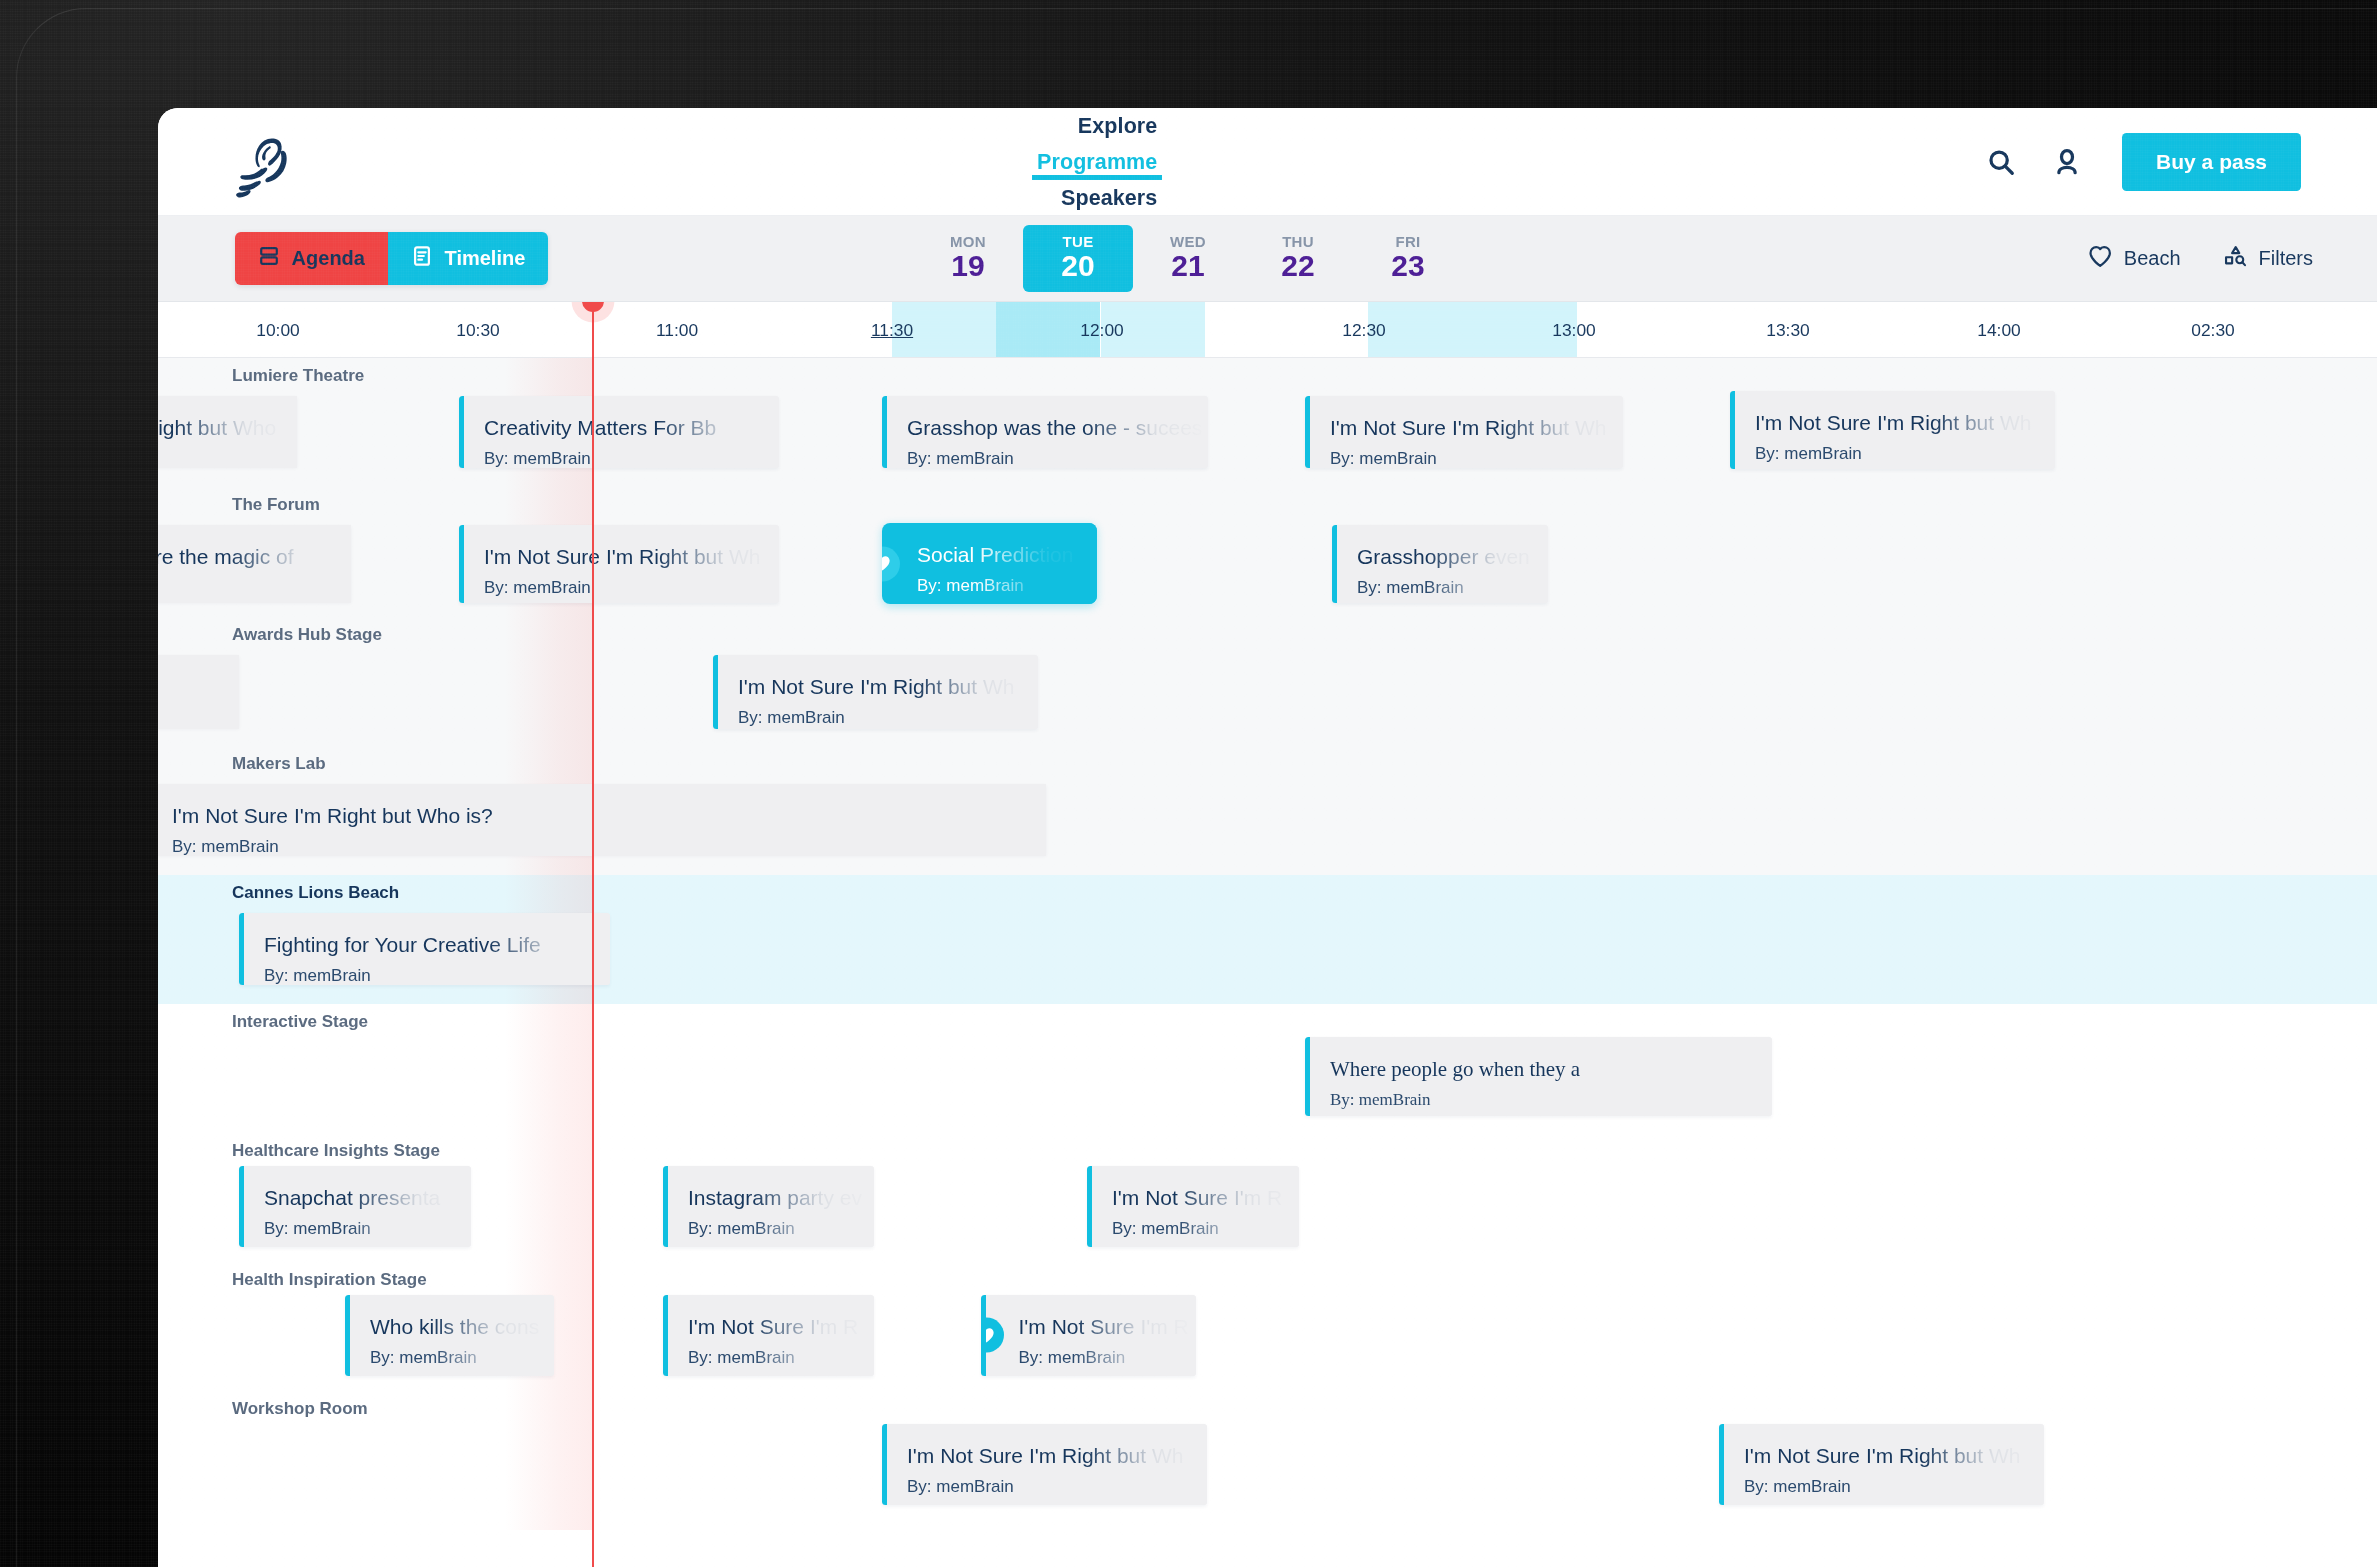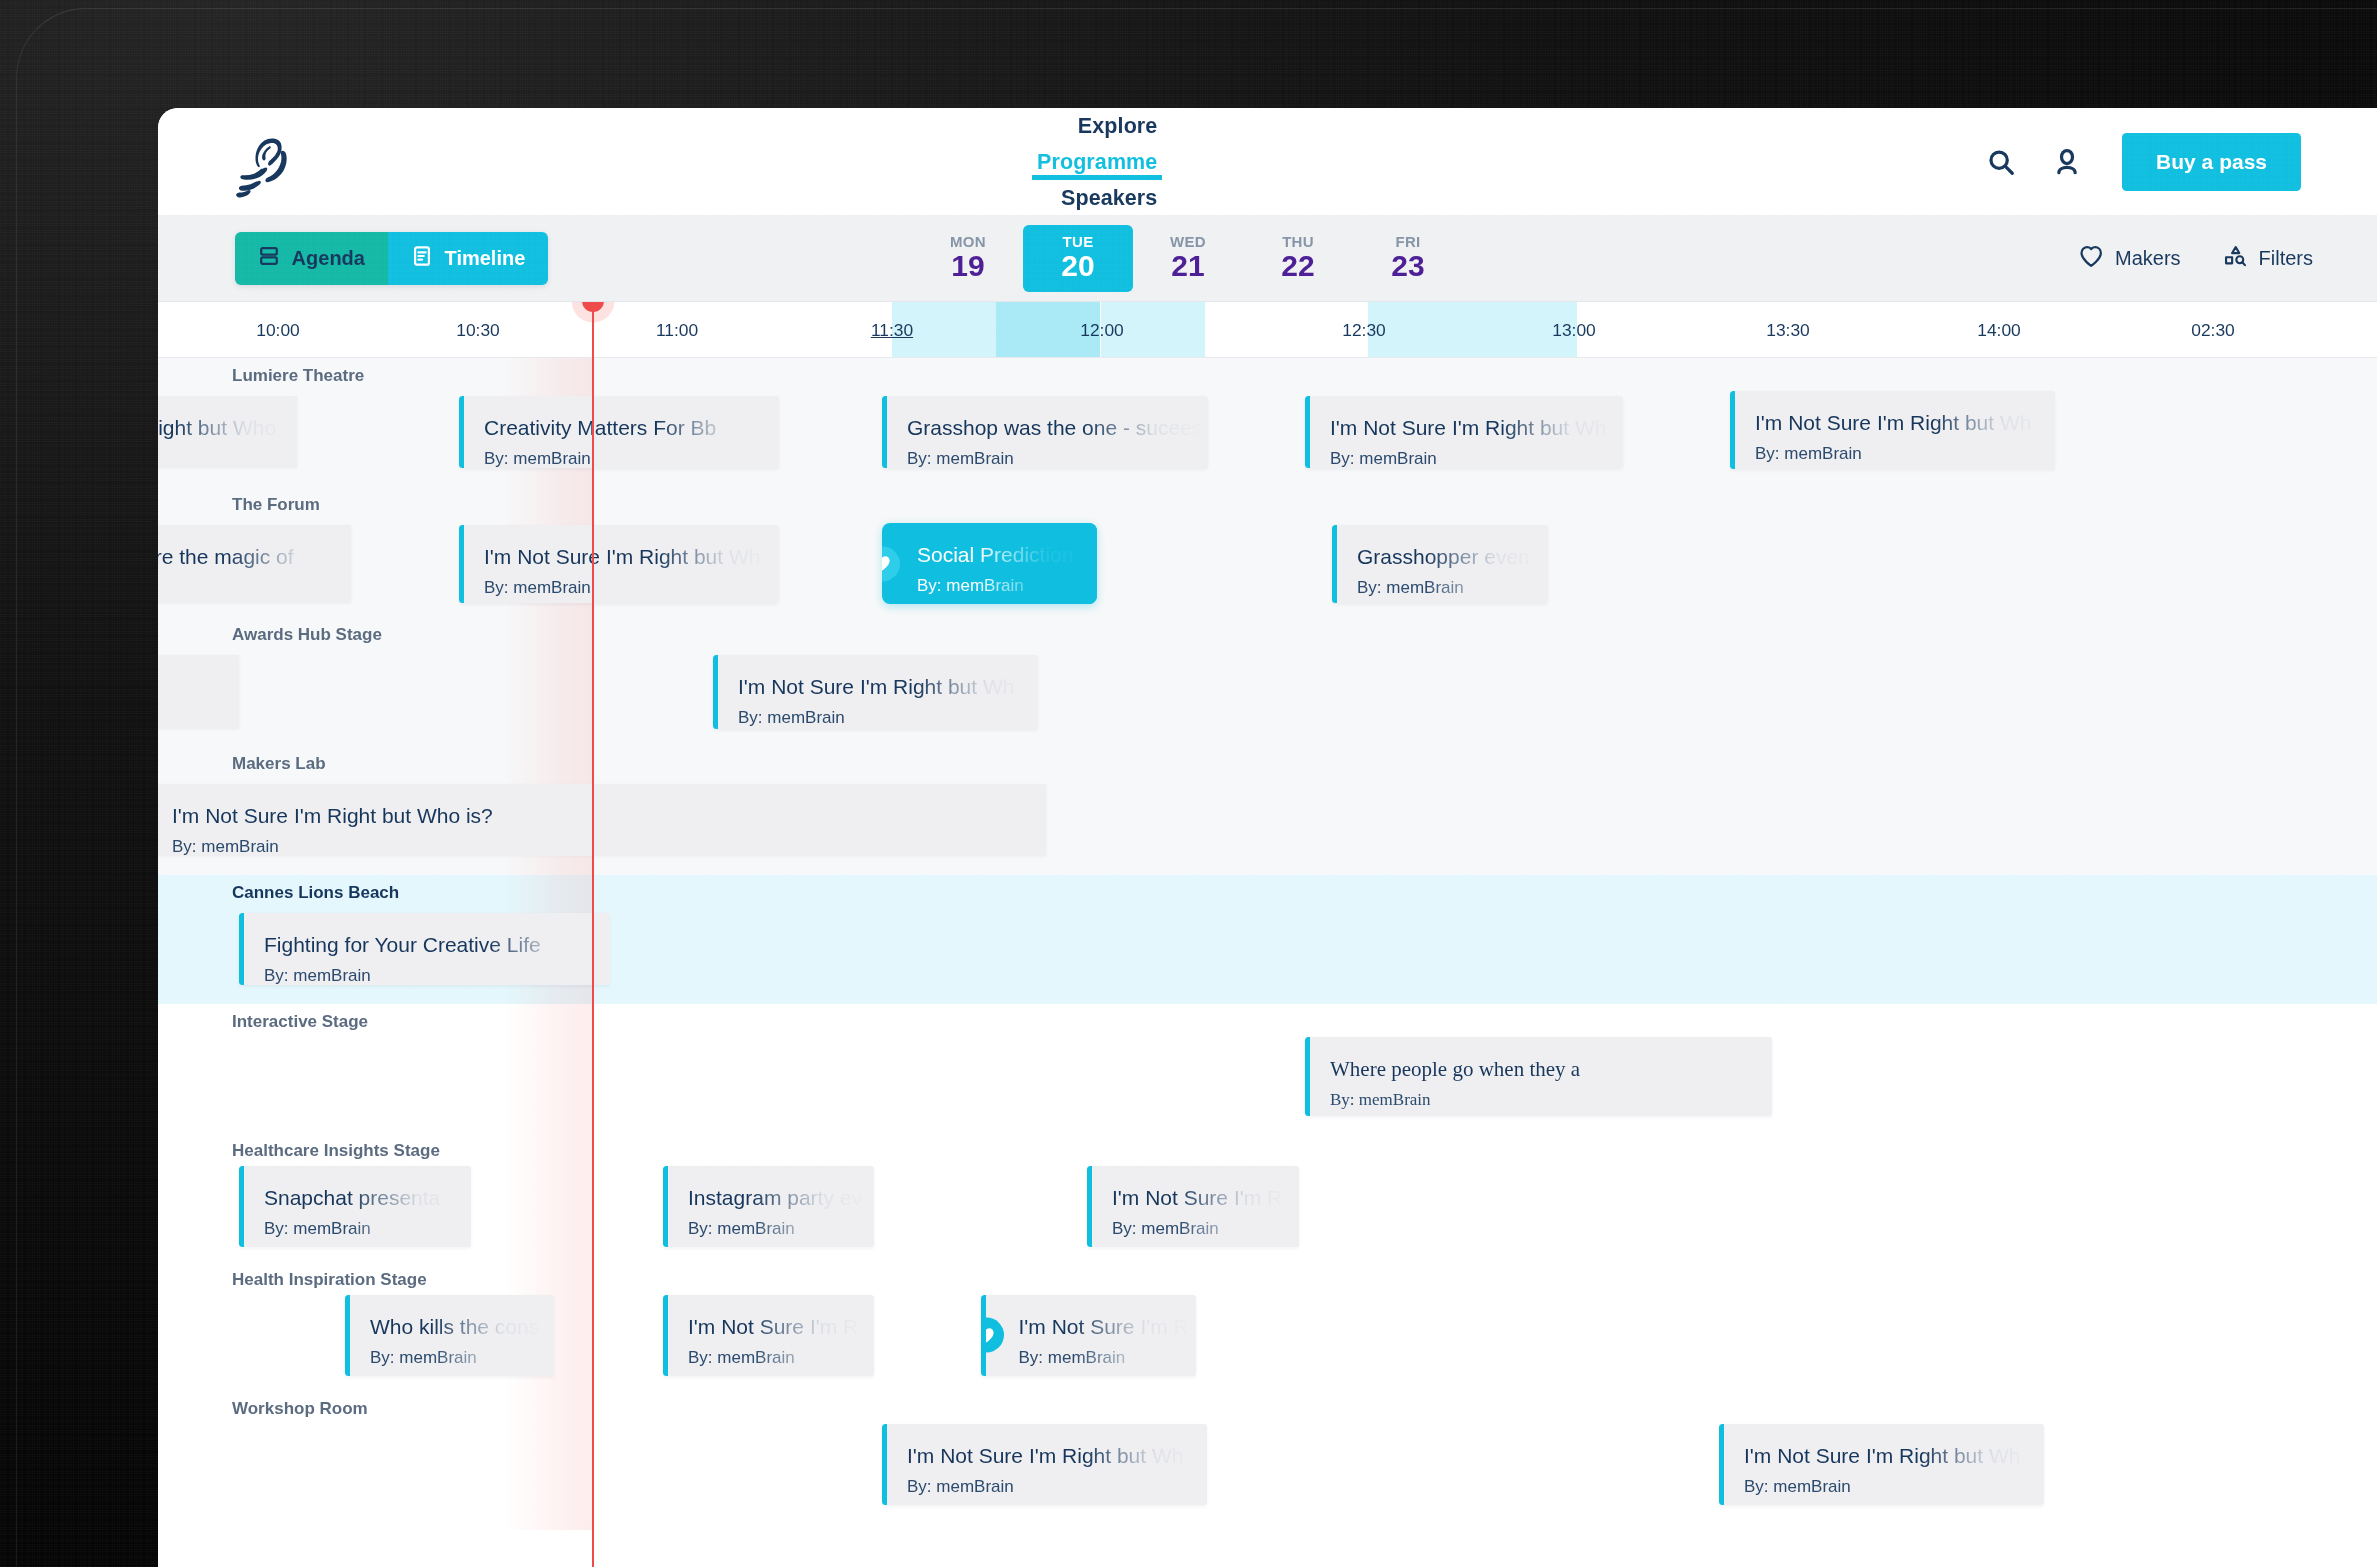--- a/index.html
+++ b/index.html
@@ -96,21 +96,21 @@
     display:flex; align-items:center;
   }
   #view-toggle {
     position:absolute; left: 77px;
     display:flex; border-radius: 5.8px; overflow:hidden;
     box-shadow: 0 1.7px 5.8px rgba(18,40,70,.10);
   }
   .toggle-btn {
     display:flex; align-items:center; gap: 11.6px;
     padding: 12.8px 23px; font-size: 20px; font-weight: 700;
-    background:#14b8a6; color:#16365C; cursor:pointer;
+    background:#ef4444; color:#16365C; cursor:pointer;
     white-space: nowrap; border:none;
     font-family: "Liberation Sans", sans-serif;
   }
   .toggle-btn.active { background:#10BFE0; color:#FFFFFF; }
   .toggle-btn svg { width: 22px; height: 22px; flex: 0 0 auto; }
 
   #date-strip {
     position:absolute; left: 755px;
     display:flex; align-items:center; gap: 0;
   }
@@ -340,21 +340,21 @@
         </div>
       </div>
 
       <div id="subheader-actions">
         <div class="sub-action">
           <span>
             <svg viewBox="0 0 24 22" fill="none" stroke="#16365C" stroke-width="2.2" stroke-linejoin="round">
               <path d="M12 20.5S2.5 14.2 2.5 7.8C2.5 4.4 5 2 8.2 2c2 0 3.2 1 3.8 2 .6-1 1.8-2 3.8-2 3.2 0 5.7 2.4 5.7 5.8 0 6.4-9.5 12.7-9.5 12.7z"></path>
             </svg>
           </span>
-          <span>Makers</span>
+          <span>Beach</span>
         </div>
         <div class="sub-action">
           <span>
             <svg viewBox="0 0 24 24" fill="none" stroke="#16365C" stroke-width="2.1" stroke-linejoin="round">
               <path d="M12.5 3 16 9h-7z"></path>
               <rect x="3" y="13" width="6" height="6"></rect>
               <circle cx="16.5" cy="15.5" r="3.4"></circle>
               <line x1="19" y1="18" x2="21.6" y2="20.8" stroke-linecap="round"></line>
             </svg>
           </span>

